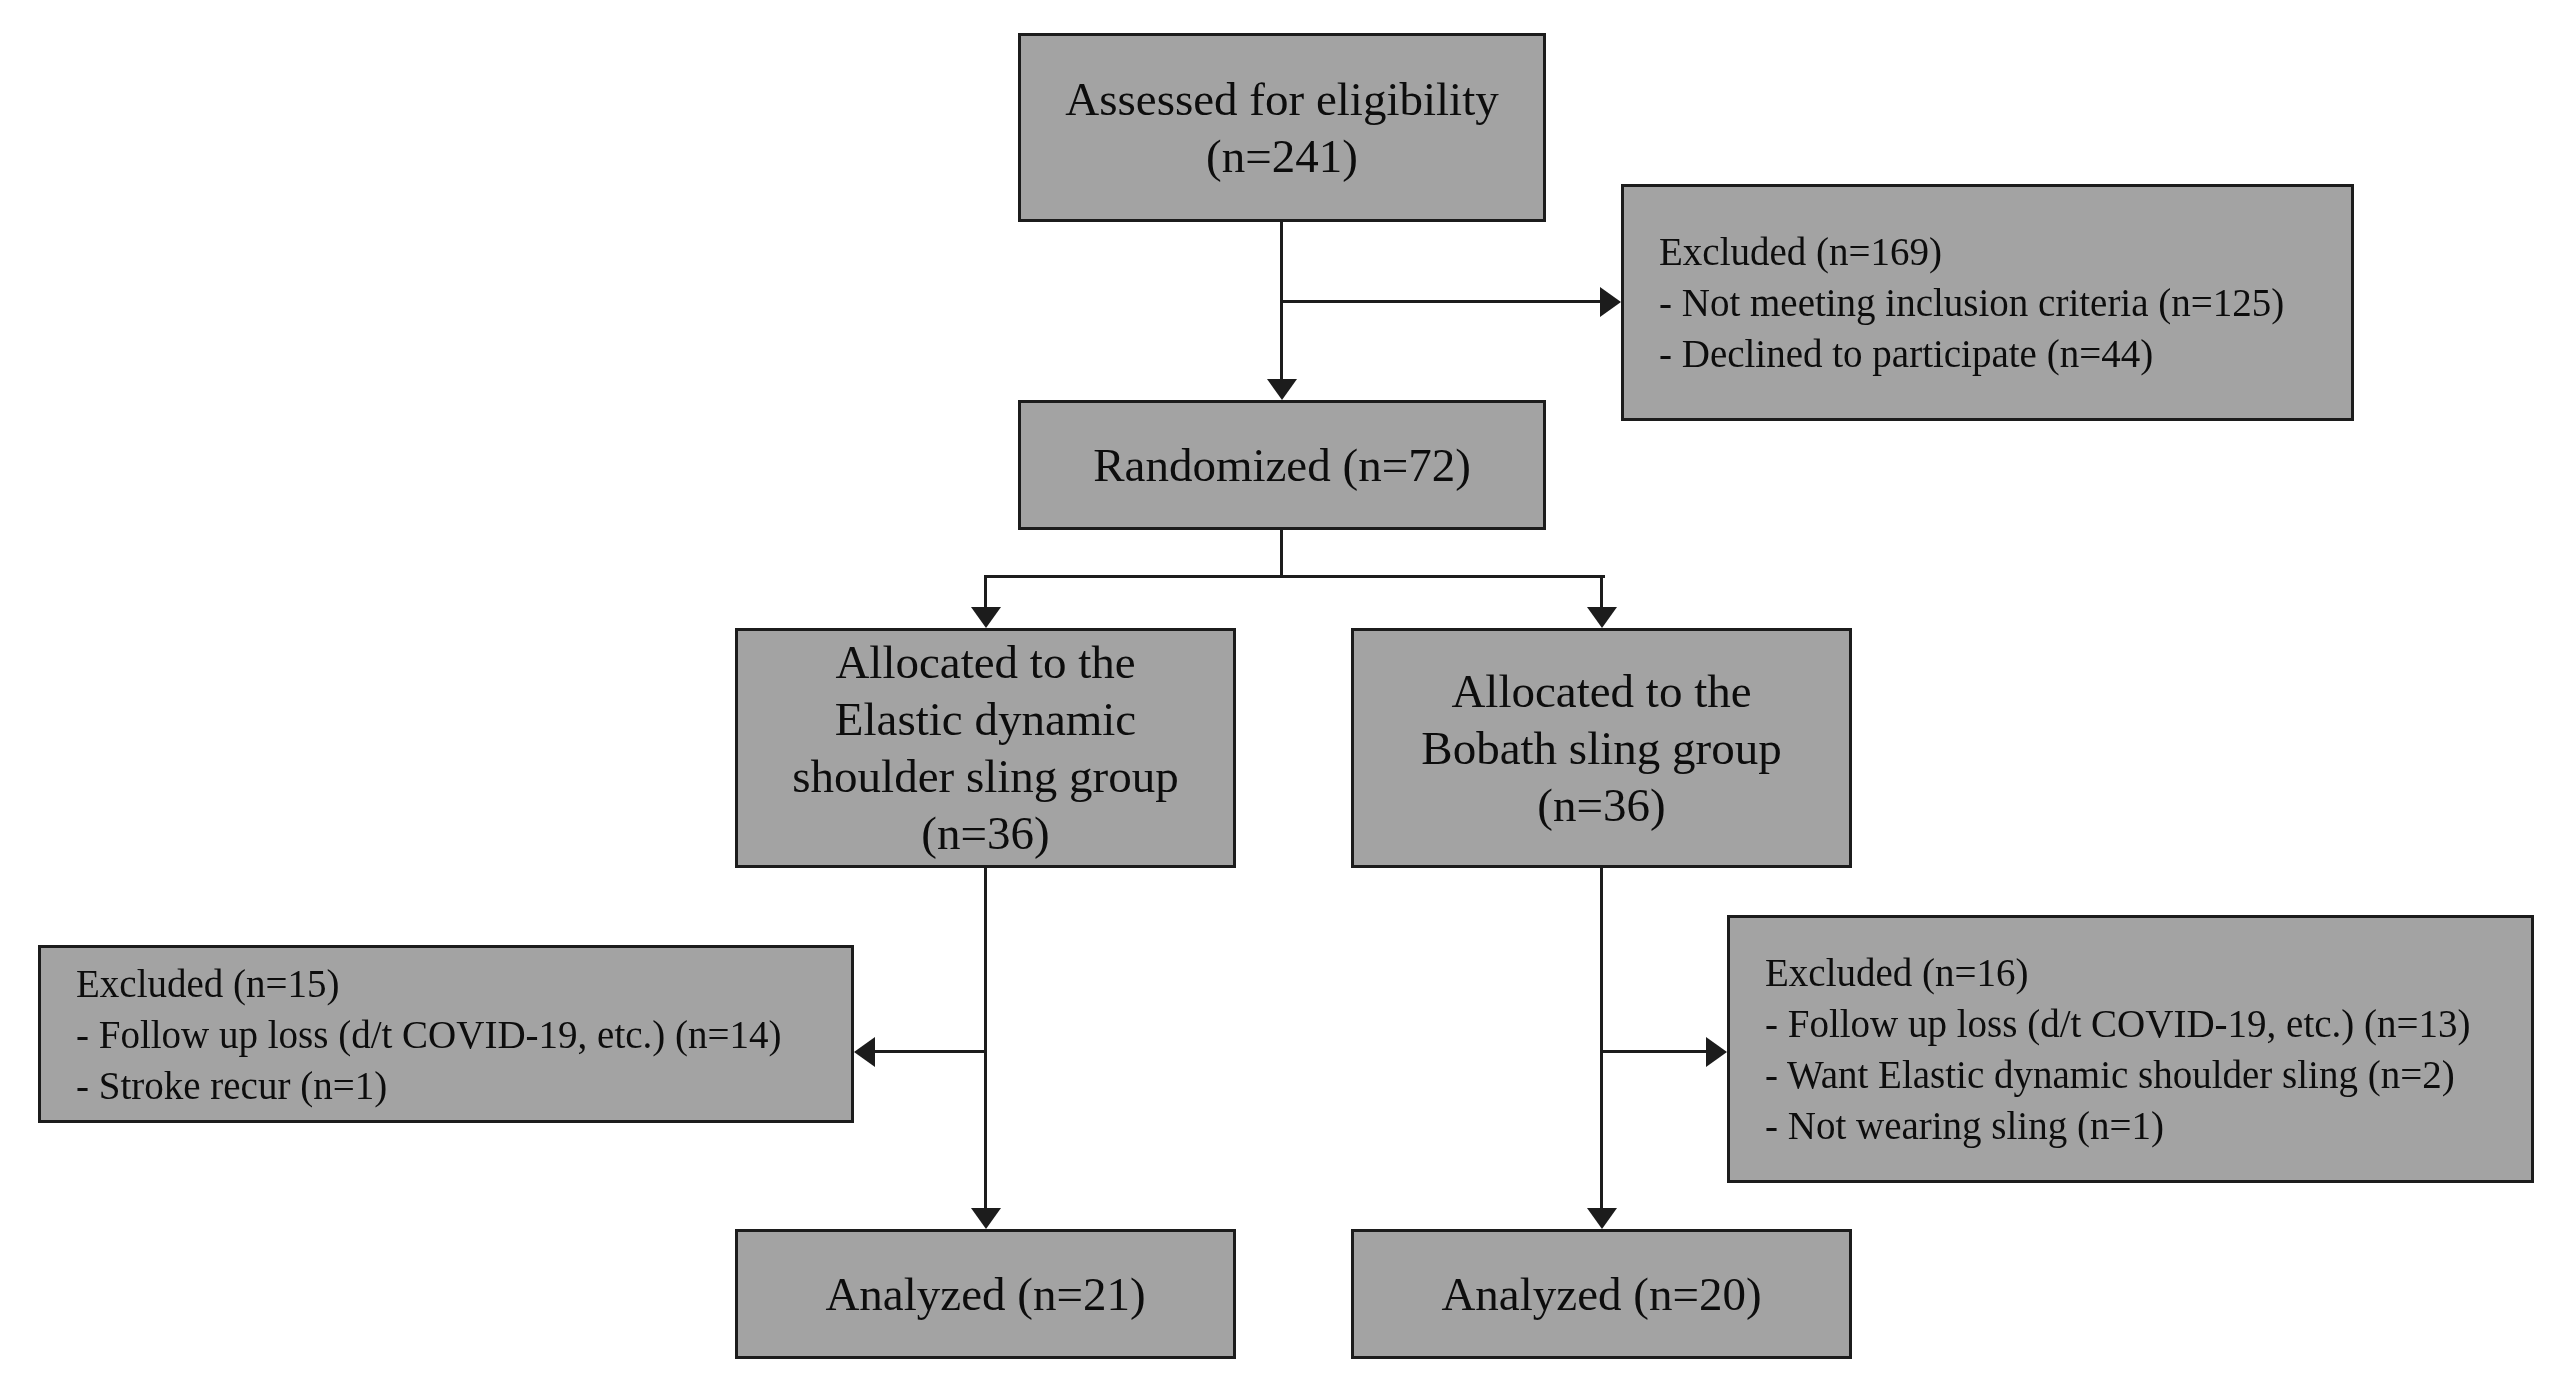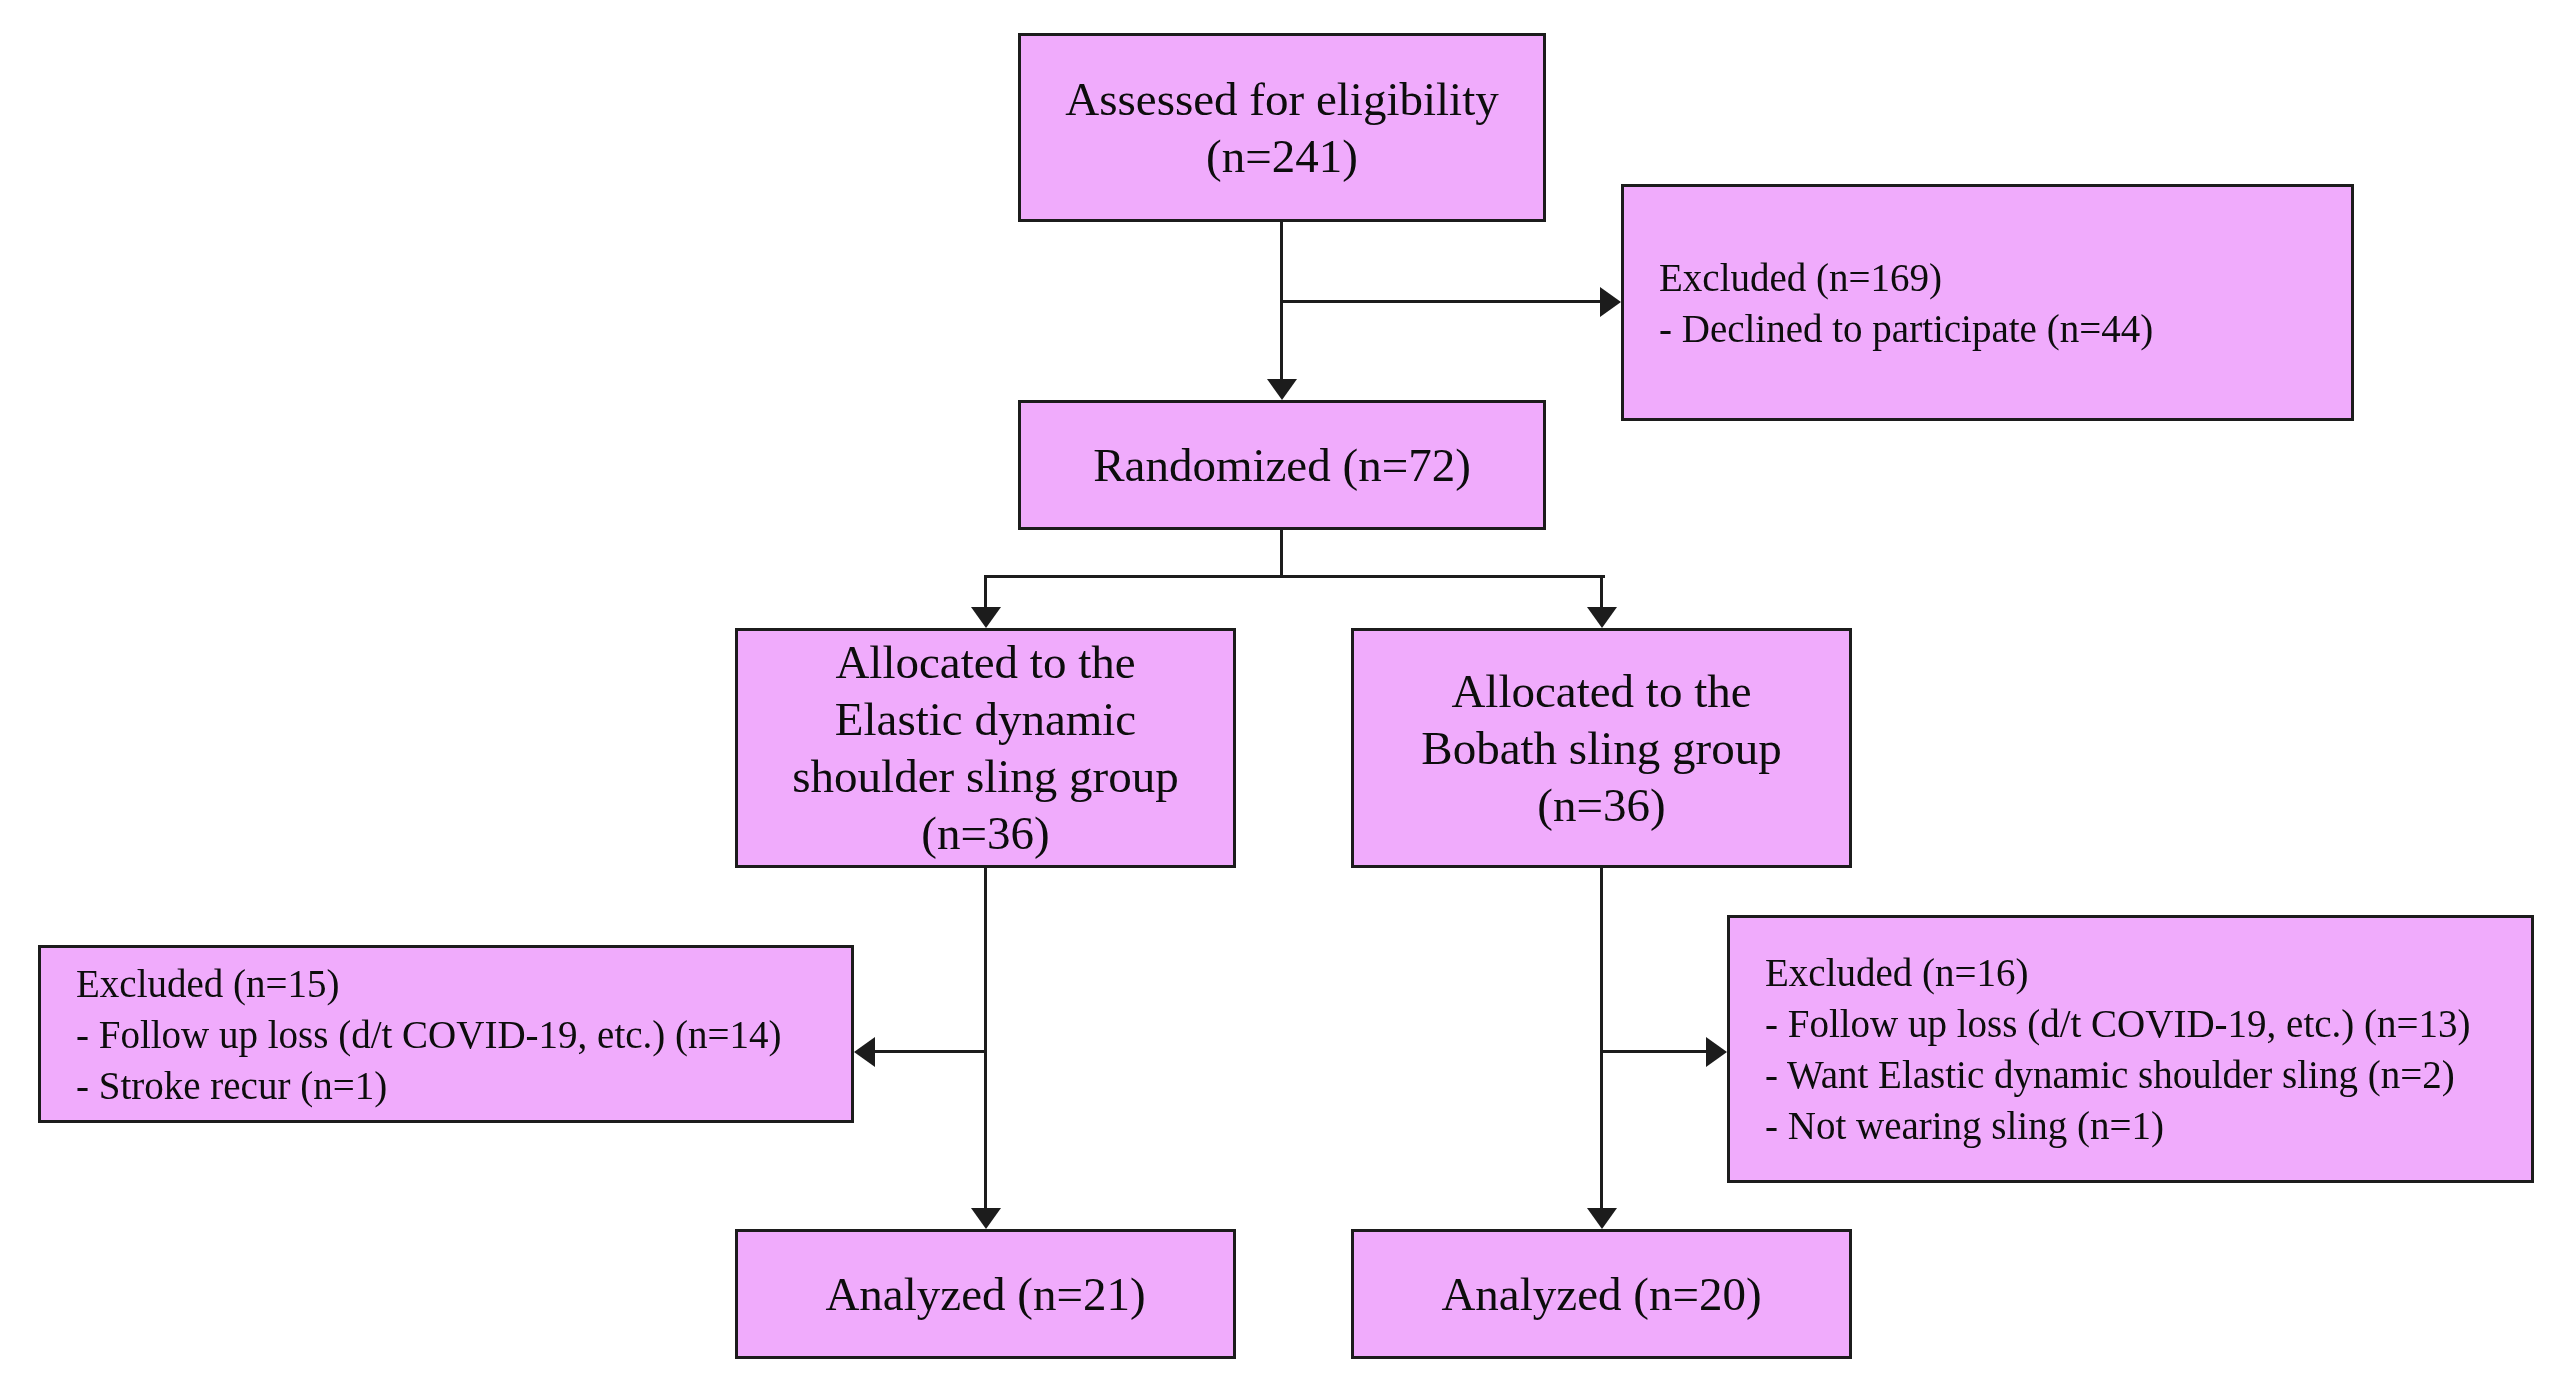--- a/index.html
+++ b/index.html
@@ -12,21 +12,21 @@
     width: 2576px;
     height: 1394px;
     background: #ffffff;
     font-family: "Liberation Serif", "DejaVu Serif", serif;
     color: #0d0d0d;
   }
   .box {
     position: absolute;
     box-sizing: border-box;
     border: 3px solid #1c1c1c;
-    background: #f0abfc;
+    background: #a3a3a3;
     display: flex;
     flex-direction: column;
     justify-content: center;
   }
   .box.centered {
     align-items: center;
     text-align: center;
   }
   .box.listed {
     align-items: flex-start;
@@ -75,20 +75,21 @@
 
 <div class="canvas">
 
   <div class="box centered" style="left:1018px; top:33px; width:528px; height:189px;">
     <div class="ln-lg">Assessed for eligibility</div>
     <div class="ln-lg">(n=241)</div>
   </div>
 
   <div class="box listed" style="left:1621px; top:184px; width:733px; height:237px;">
     <div class="ln-sm">Excluded (n=169)</div>
+    <div class="ln-sm">- Not meeting inclusion criteria (n=125)</div>
     <div class="ln-sm">- Declined to participate (n=44)</div>
   </div>
 
   <div class="box centered" style="left:1018px; top:400px; width:528px; height:130px;">
     <div class="ln-lg">Randomized (n=72)</div>
   </div>
 
   <div class="box centered" style="left:735px; top:628px; width:501px; height:240px;">
     <div class="ln-lg">Allocated to the</div>
     <div class="ln-lg">Elastic dynamic</div>

